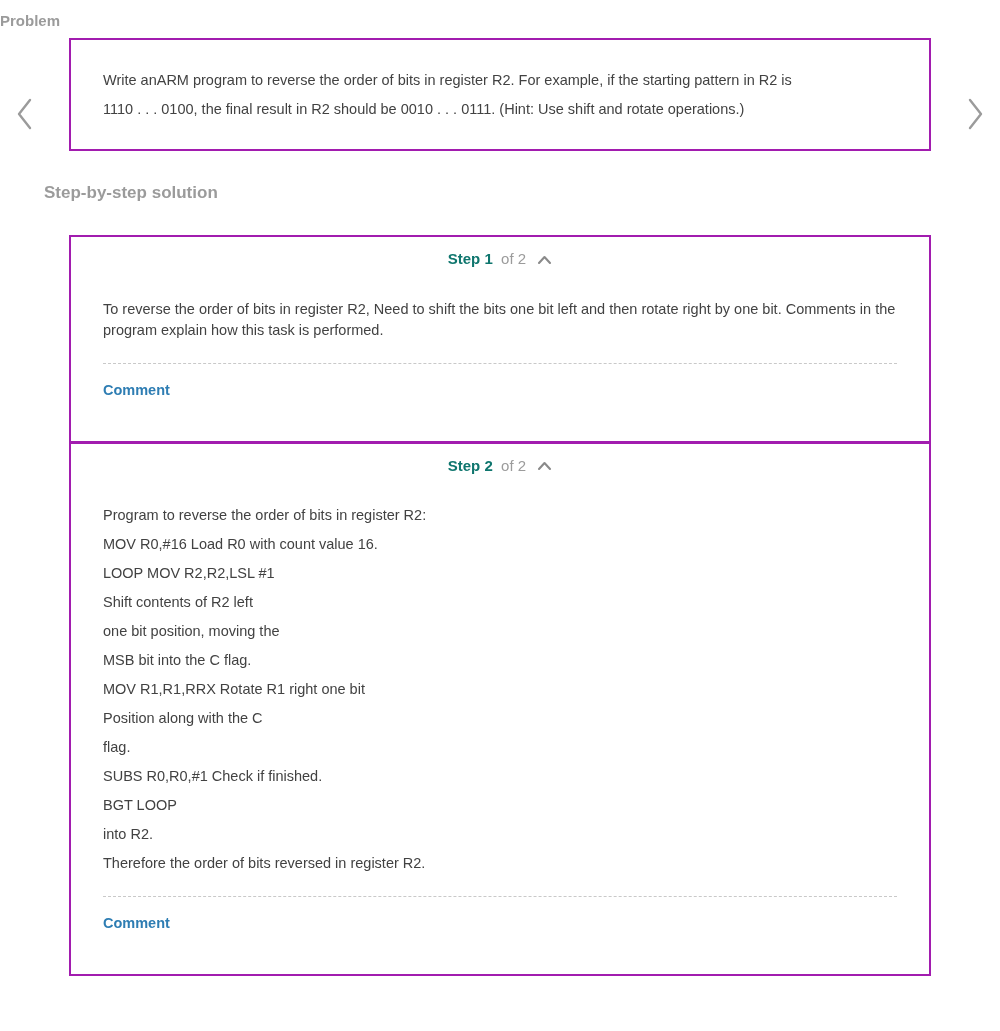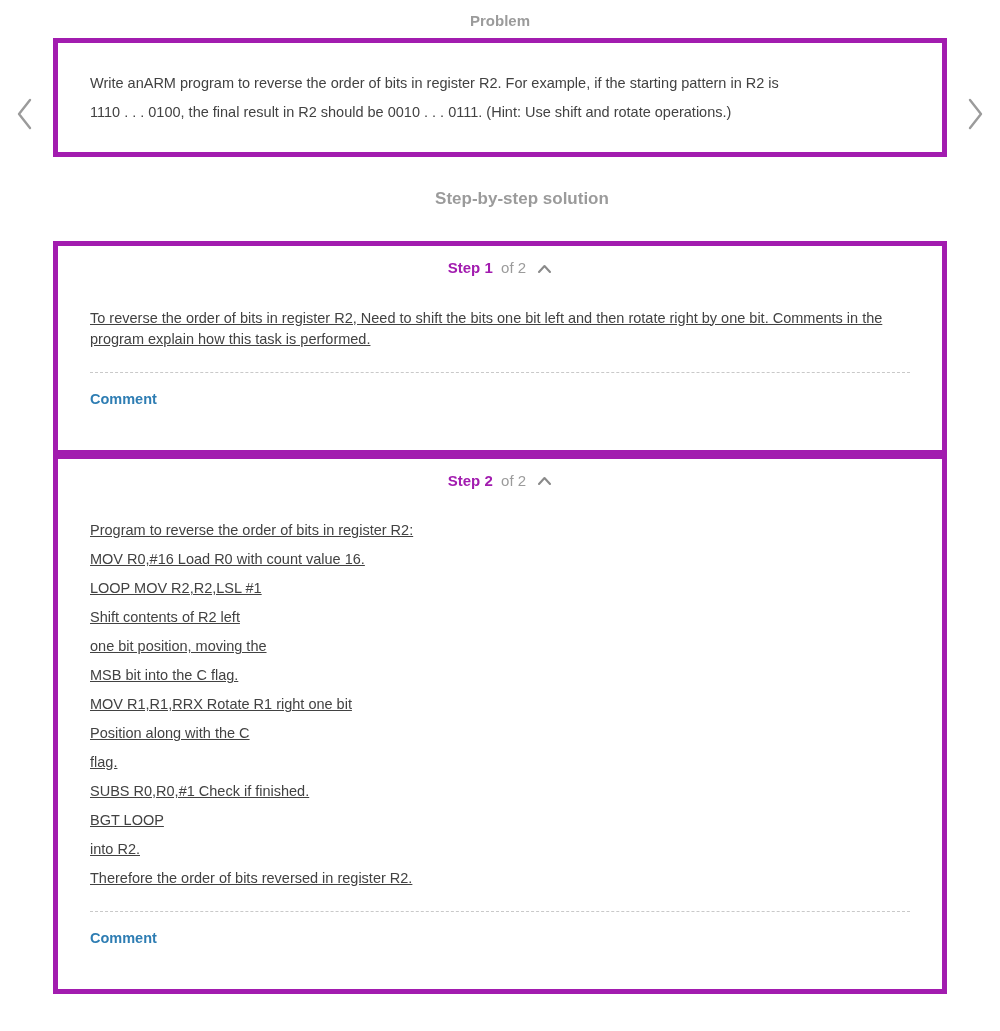--- a/index.html
+++ b/index.html
@@ -6,21 +6,21 @@
   html, body { margin: 0; padding: 0; background: #ffffff; }
   body {
     width: 1000px;
     font-family: "Liberation Sans", "DejaVu Sans", sans-serif;
     color: #424242;
     -webkit-font-smoothing: antialiased;
   }
   .page { width: 1000px; min-height: 1031px; position: relative; }
 
   .section-heading {
-    text-align: center;
+    text-align: left;
     font-weight: bold;
     color: #9b9b9b;
   }
   .problem-heading { font-size: 15px; padding-top: 12px; line-height: 17px; }
   .solution-heading { font-size: 17px; margin-top: 33px; line-height: 17px; padding-left: 44px; }
 
   .carousel { position: relative; }
   .nav-arrow {
     position: absolute;
     top: 58px;
@@ -28,23 +28,23 @@
     background: transparent;
     border: none;
     padding: 0;
     cursor: pointer;
     display: flex; align-items: center; justify-content: center;
   }
   .nav-arrow.prev { left: 10px; }
   .nav-arrow.next { right: 10px; }
 
   .card {
-    margin: 0 53px;
+    margin: 0 69px;
     background: #ffffff;
-    border: 5px solid #a21caf;
+    border: 2px solid #a21caf;
   }
   .problem-card {
     margin-top: 9px;
     padding: 30px 32px 29px 32px;
   }
   .para {
     font-size: 14.5px;
     line-height: 21px;
     margin: 0 0 8px 0;
     color: #424242;
@@ -54,31 +54,31 @@
   .step-card { margin-top: 34px; }
   .step-card + .step-card { margin-top: -1px; }
   .step-inner { padding: 13px 32px 40px 32px; }
 
   .step-header {
     text-align: center;
     font-size: 15px;
     line-height: 17px;
     color: #424242;
   }
-  .step-label { font-weight: bold; color: #a21caf; }
+  .step-label { font-weight: bold; color: #0f766e; }
   .step-of { color: #9b9b9b; font-weight: normal; }
   .collapse-btn {
     background: transparent; border: none; padding: 0;
     margin-left: 7px;
     cursor: pointer;
     vertical-align: middle;
     display: inline-flex; align-items: center;
   }
 
-  .step-body { margin-top: 31px; text-decoration: underline; }
+  .step-body { margin-top: 31px; }
   .step-body.spaced .para { margin-bottom: 8px; }
 
   .dashed-divider {
     border: none;
     border-top: 1px dashed #c9c9c9;
     margin: 22px 0 0 0;
     height: 0;
   }
   .comment-row { margin-top: 16px; }
   .comment-link {

